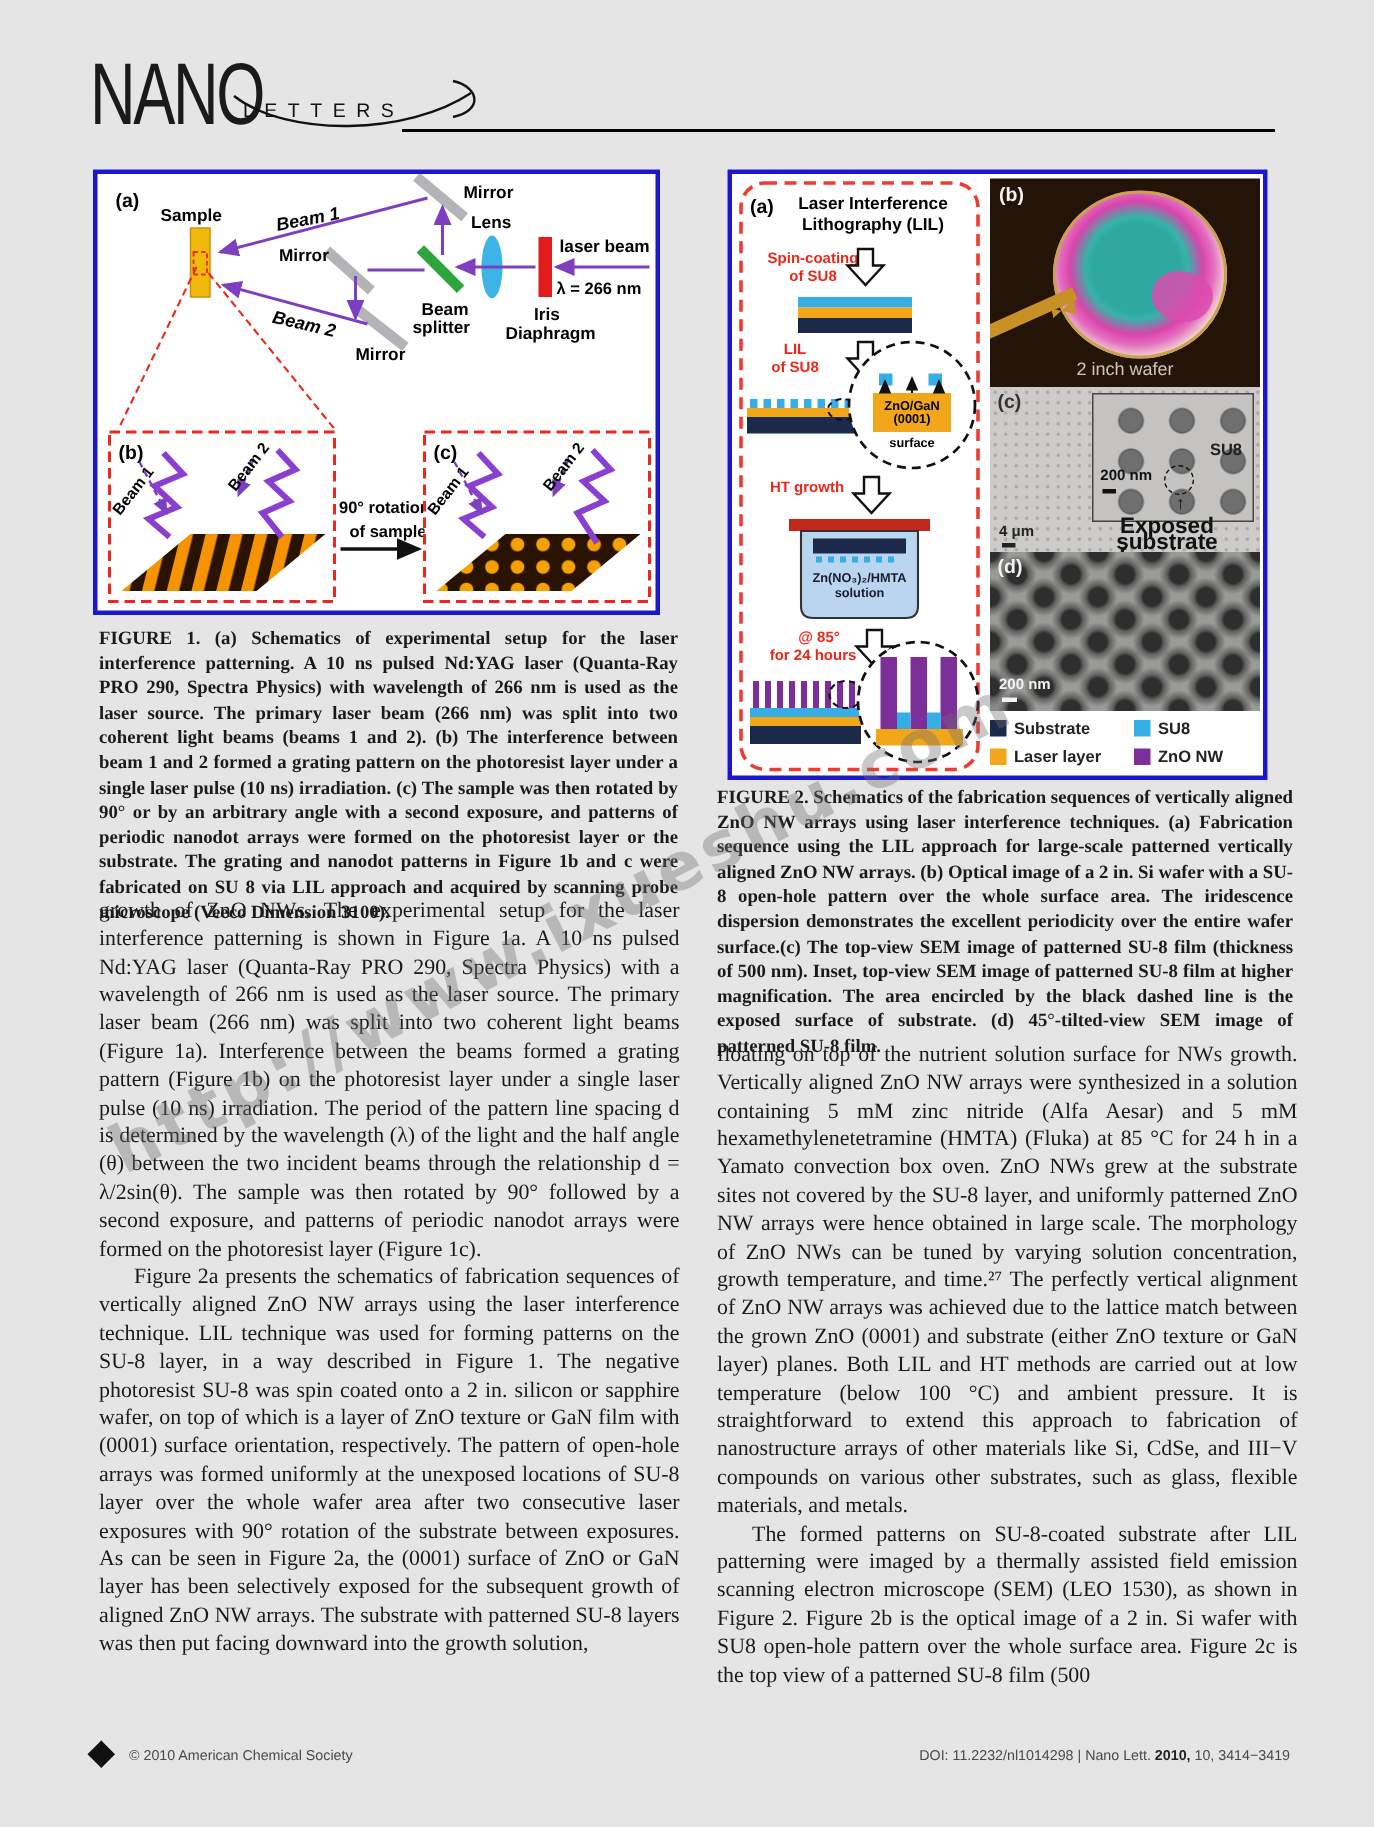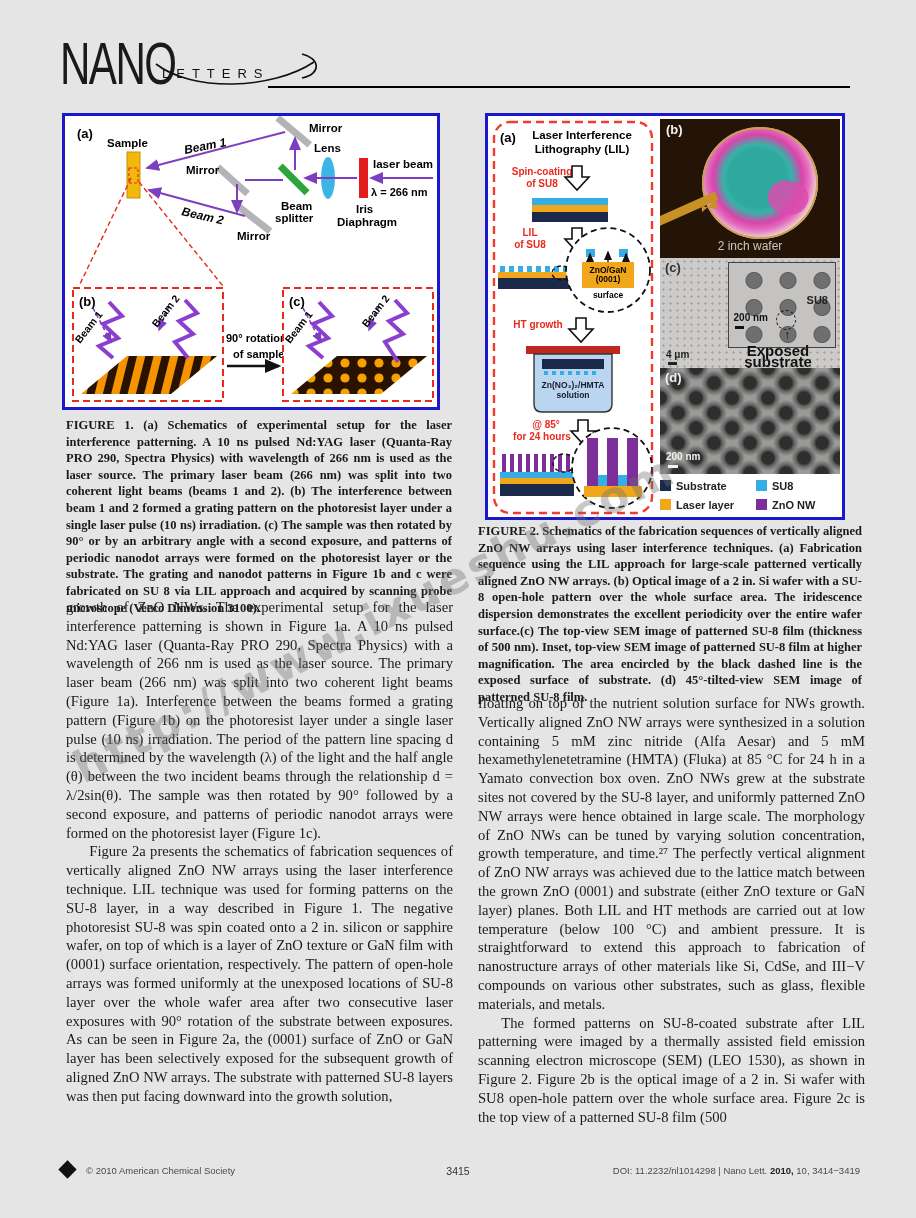--- a/index.html
+++ b/index.html
@@ -371,17 +371,16 @@
     <p>floating on top of the nutrient solution surface for NWs growth. Vertically aligned ZnO NW arrays were synthesized in a solution containing 5 mM zinc nitride (Alfa Aesar) and 5 mM hexamethylenetetramine (HMTA) (Fluka) at 85 °C for 24 h in a Yamato convection box oven. ZnO NWs grew at the substrate sites not covered by the SU-8 layer, and uniformly patterned ZnO NW arrays were hence obtained in large scale. The morphology of ZnO NWs can be tuned by varying solution concentration, growth temperature, and time.²⁷ The perfectly vertical alignment of ZnO NW arrays was achieved due to the lattice match between the grown ZnO (0001) and substrate (either ZnO texture or GaN layer) planes. Both LIL and HT methods are carried out at low temperature (below 100 °C) and ambient pressure. It is straightforward to extend this approach to fabrication of nanostructure arrays of other materials like Si, CdSe, and III−V compounds on various other substrates, such as glass, flexible materials, and metals.</p>
     <p class="indent">The formed patterns on SU-8-coated substrate after LIL patterning were imaged by a thermally assisted field emission scanning electron microscope (SEM) (LEO 1530), as shown in Figure 2. Figure 2b is the optical image of a 2 in. Si wafer with SU8 open-hole pattern over the whole surface area. Figure 2c is the top view of a patterned SU-8 film (500</p>
   </div>
 
   <div id="footer">
     <div id="acs-logo">
       <div class="d2"></div>
         <div class="d1"></div>
     </div>
     <span class="copyright">© 2010 American Chemical Society</span>
-    <span class="page-num">3415</span>
     <span class="doi"><span>DOI: 11.2232/nl1014298 | Nano Lett. </span><b>2010,</b><span> 10, 3414−3419</span></span>
   </div>
 
 </div>
 
 </body></html>

